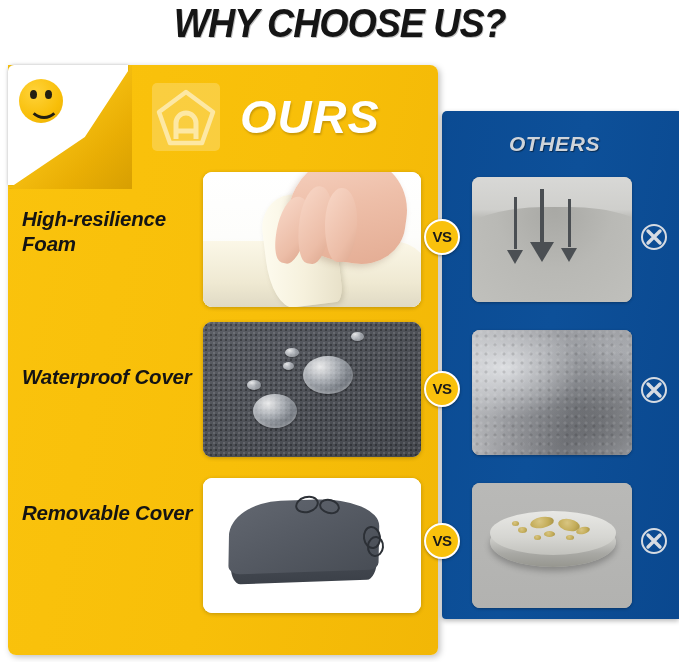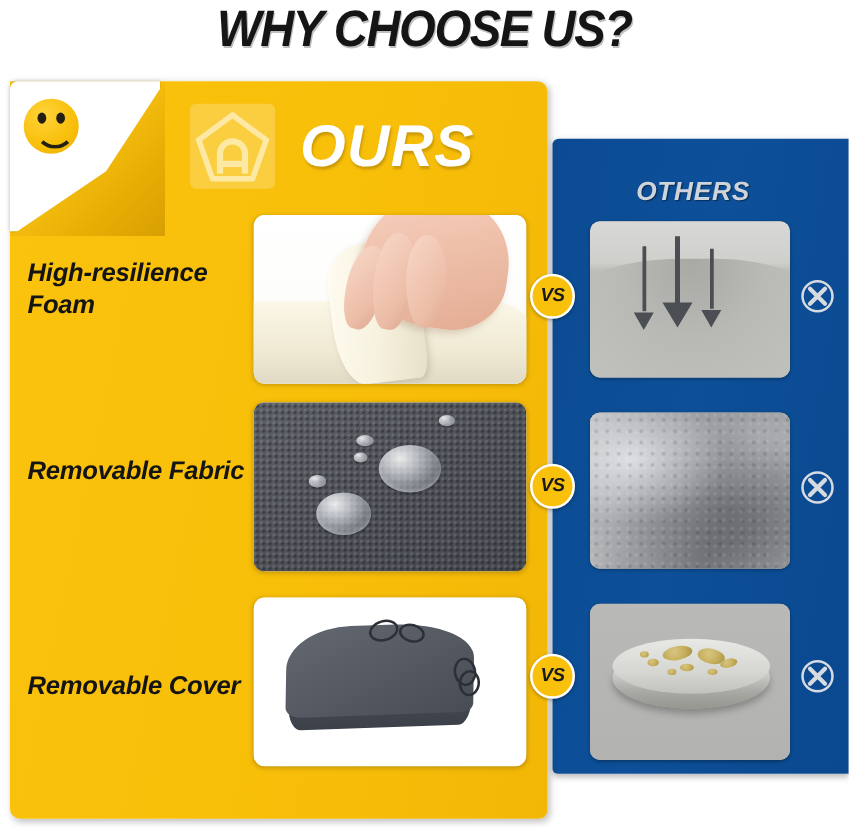--- a/index.html
+++ b/index.html
@@ -51,21 +51,20 @@
     left: 442px;
     top: 132px;
     width: 225px;
     text-align: center;
     font-size: 21px;
     font-weight: bold;
     font-style: italic;
     letter-spacing: 0.6px;
     color: #cfd4da;
     text-shadow: 1px 1px 1px rgba(0,0,0,0.45);
-    margin-top: 10px;
   }
 
   
   .ours-panel {
     position: absolute;
     left: 8px;
     top: 65px;
     width: 430px;
     height: 590px;
     background: #f9c10c;
@@ -192,37 +191,36 @@
     width: 175px;
     font-size: 20.5px;
     line-height: 25px;
     font-weight: bold;
     font-style: italic;
     color: #141414;
     letter-spacing: -0.2px;
   }
   .feature-label.r1 { top: 206px; }
   .feature-label.r2 { top: 364px; }
-  .feature-label.r3 { top: 536px; }
+  .feature-label.r3 { top: 500px; }
 
   
   .vs-badge {
     position: absolute;
     left: 424px;
     width: 36px;
     height: 36px;
     border-radius: 50%;
     background: #f9c10c;
     border: 2.5px solid #ffffff;
     box-sizing: border-box;
     box-shadow: 0 1px 3px rgba(0,0,0,0.35);
     color: #1a1a1a;
     font-size: 15px;
     font-weight: bold;
-    font-style: italic;
     line-height: 31px;
     text-align: center;
     letter-spacing: -0.5px;
   }
   .vs-badge.r1 { top: 219px; }
   .vs-badge.r2 { top: 371px; }
   .vs-badge.r3 { top: 523px; }
 
   
   .x-icon {
@@ -512,18 +510,18 @@
       <div class="cushion-top"></div>
       <div class="tie t1"></div>
       <div class="tie t2"></div>
       <div class="tie t3"></div>
       <div class="tie t4"></div>
     </div>
   </div>
 </div>
 
 <div class="feature-label r1">High-resilience Foam</div>
-<div class="feature-label r2">Removable Fabric</div>
+<div class="feature-label r2">Waterproof Cover</div>
 <div class="feature-label r3">Removable Cover</div>
 
 <div class="vs-badge r1">VS</div>
 <div class="vs-badge r2">VS</div>
 <div class="vs-badge r3">VS</div>
 
 </body></html>

